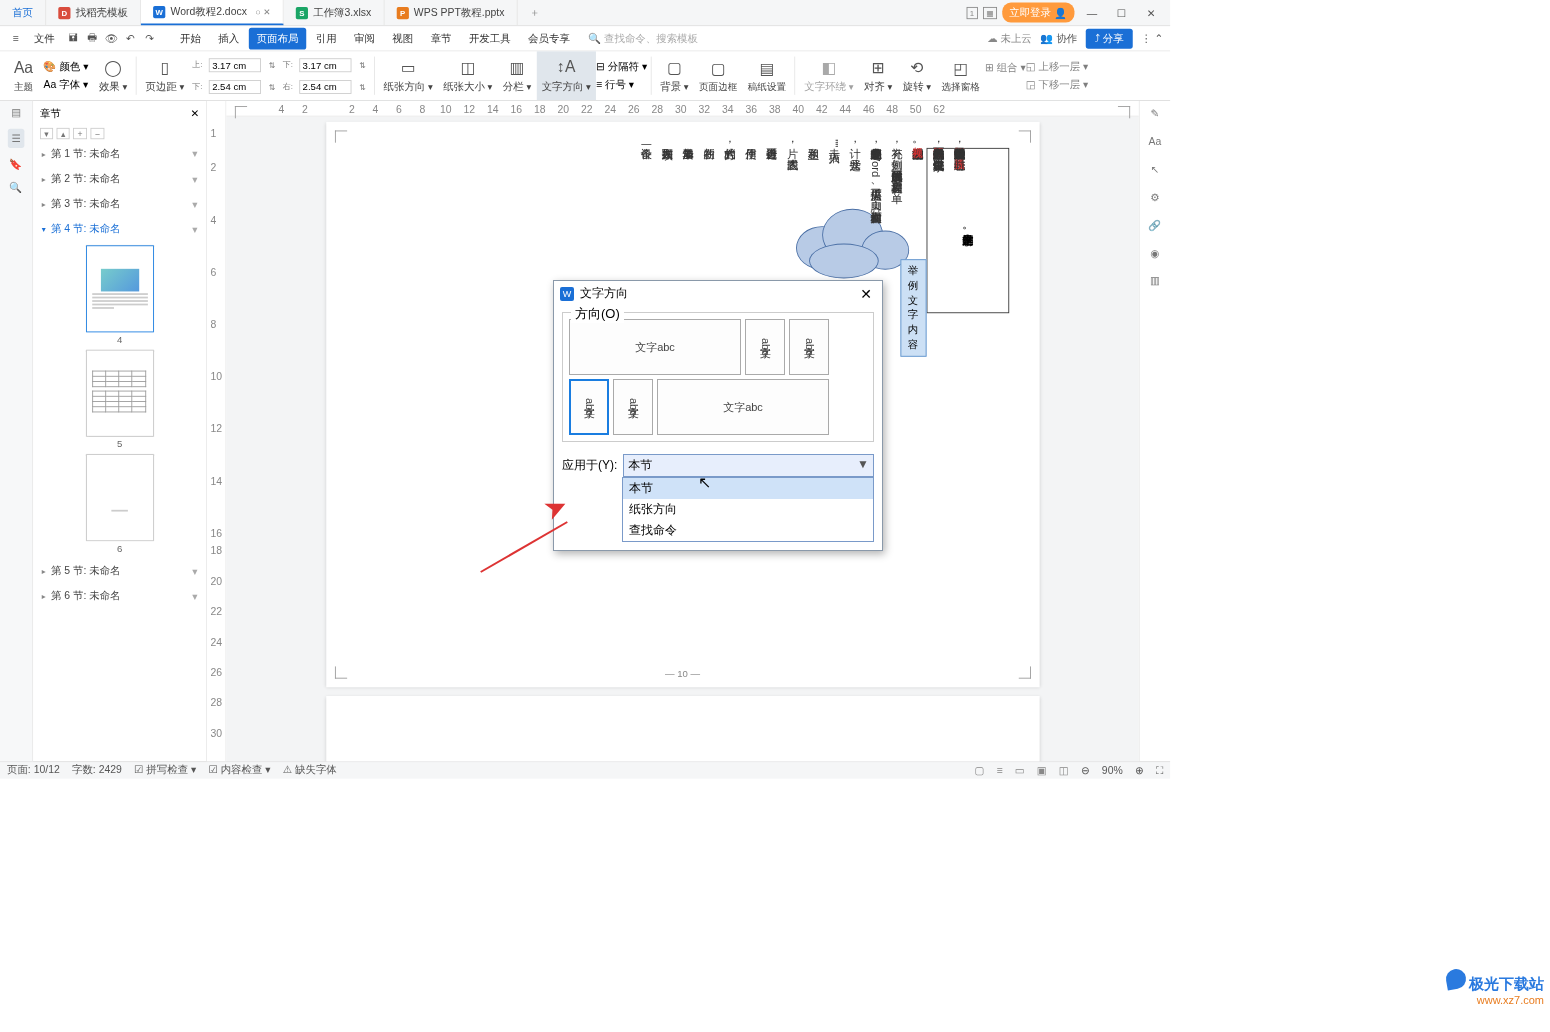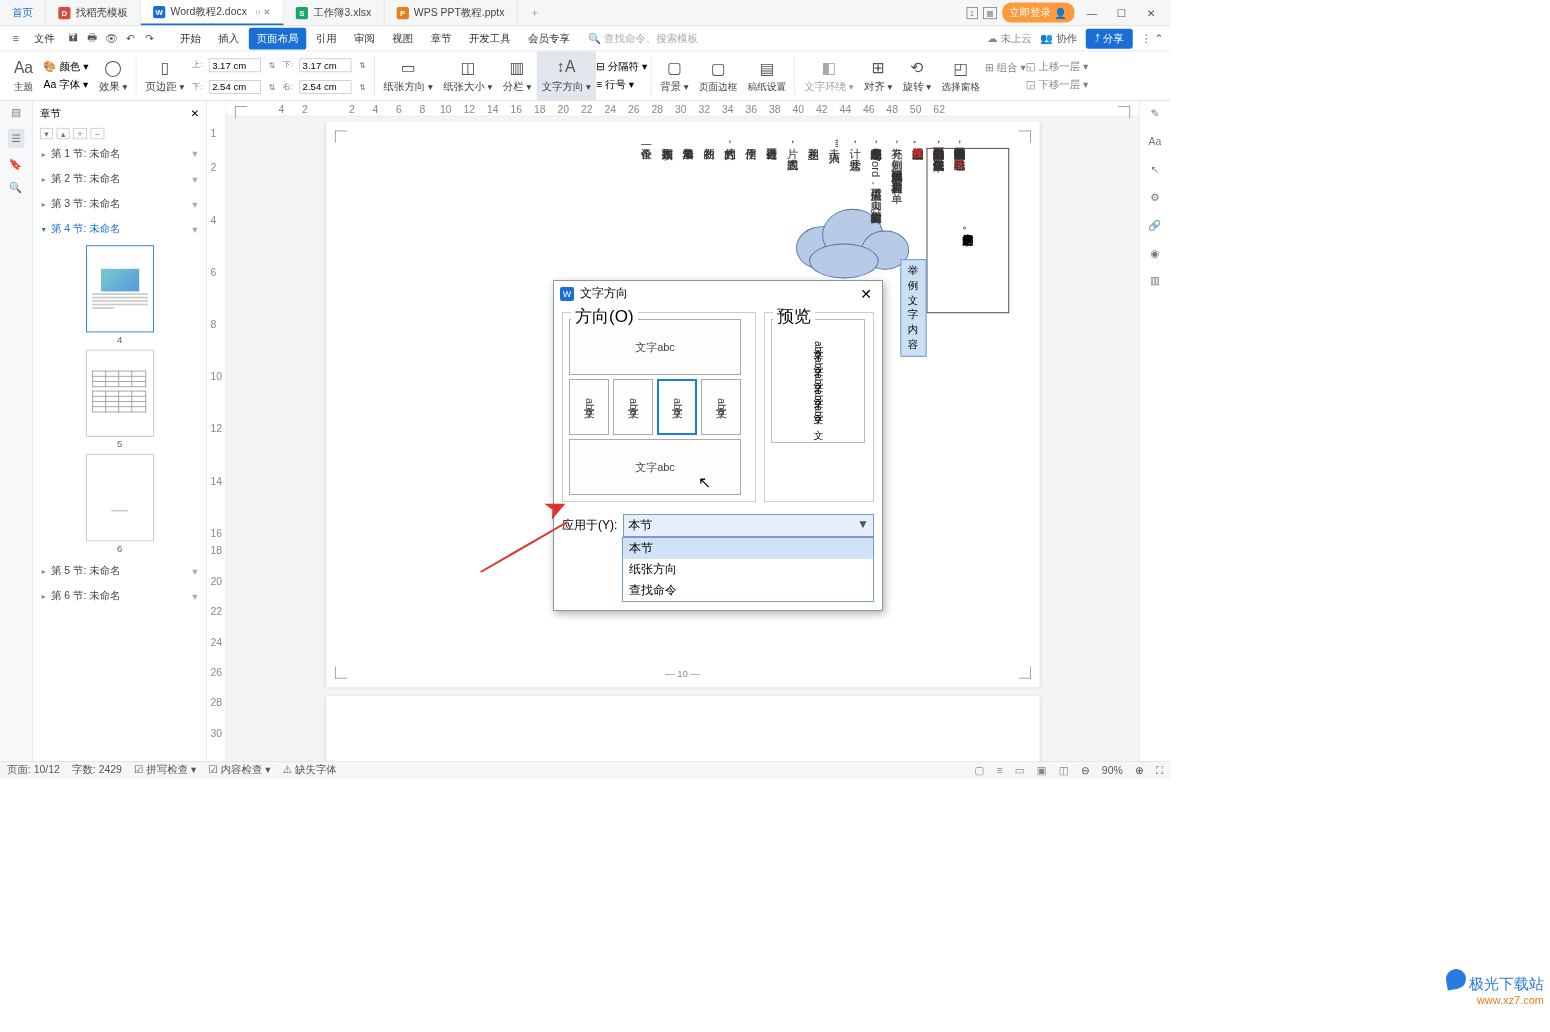--- a/index.html
+++ b/index.html
@@ -88,21 +88,21 @@
 .cloud-sh .c2{width:70px;height:60px;left:40px;top:10px}
 .cloud-sh .c3{width:55px;height:45px;left:85px;top:35px}
 .cloud-sh .c4{width:80px;height:40px;left:25px;top:50px}
 
 
 .dlg{position:absolute;left:553px;top:280px;width:330px;background:#fff;border:1px solid #8a99aa;box-shadow:2px 3px 8px rgba(0,0,0,0.3);z-index:100}
 .dlg-title{display:flex;align-items:center;gap:6px;padding:4px 6px;background:#fff}
 .dlg-title .x{margin-left:auto;font-size:14px;padding:0 4px}
 .dlg-body{padding:6px 8px 8px}
 .fs{border:1px solid #ccc;padding:6px;margin-bottom:8px;position:relative}
-.fs-l{position:absolute;top:-8px;left:8px;background:#fff;padding:0 4px;font-size:17px}
+.fs-l{position:absolute;top:-8px;left:8px;background:#fff;padding:0 4px;font-size:13px}
 .dir-grid{display:flex;flex-wrap:wrap;gap:4px}
 .dir-cell{border:1px solid #aaa;height:56px;display:flex;align-items:center;justify-content:center;font-size:11px;color:#444;background:#fdfdfd}
 .dir-cell.wide{width:172px}
 .dir-cell.sm{width:40px;writing-mode:vertical-rl}
 .dir-cell.sel{border:2px solid #1a7de0}
 .preview-box{border:1px solid #bbb;width:94px;height:124px;padding:6px;display:flex;align-items:center;justify-content:center}
 .pv-inner{writing-mode:vertical-rl;font-size:10px;line-height:1.6}
 .row2{display:flex;gap:8px}
 .apply{display:flex;align-items:center;gap:6px;margin-top:4px}
 .apply select,.apply .combo{flex:1}
@@ -116,21 +116,21 @@
 .cursor{position:absolute;left:698px;top:473px;z-index:200;font-size:16px}
 
 .rightrail{width:36px;border-left:1px solid #e8e8e8;display:flex;flex-direction:column;align-items:center;gap:18px;padding-top:8px;color:#777}
 
 
 .status{height:20px;background:#f5f6f7;border-top:1px solid #e0e0e0;display:flex;align-items:center;padding:0 8px;font-size:11px;color:#555;gap:14px}
 .status .sp{flex:1}
 .status .view-ico{color:#888}
 
 .watermark{position:absolute;right:6px;bottom:26px;z-index:300;text-align:right}
-.watermark .w1{color:#2a7adf;font-size:15px;font-weight:normal}
+.watermark .w1{color:#2a7adf;font-size:15px;font-weight:bold}
 .watermark .w2{color:#e87c1f;font-size:11px}
 .wm-ico{display:inline-block;width:20px;height:20px;background:#2a7adf;border-radius:50% 50% 50% 0;transform:rotate(-10deg)}
 </style>
 </head>
 <body>
 
 <div class="scaler">
 
 <div class="titlebar">
  <div class="tab home">
@@ -560,26 +560,20 @@
     <span class="fs-l">方向(O)</span>
     <div class="dir-grid">
      <div class="dir-cell wide">文字abc</div>
      <div class="dir-cell sm">文字abc</div>
      <div class="dir-cell sm">文字abc</div>
      <div class="dir-cell sm sel">文字abc</div>
      <div class="dir-cell sm">文字abc</div>
      <div class="dir-cell wide">文字abc</div>
     </div>
    </div>
-   <div class="fs" style="width:110px">
-    <span class="fs-l">预览</span>
-    <div class="preview-box">
-     <div class="pv-inner">文字abc文字abc文字abc文字abc文字abc文</div>
-    </div>
-   </div>
   </div>
   <div class="apply">
    <span>应用于(Y):</span>
    <div class="combo">
           <span>本节</span>
           <span class="dd">▼</span>
         </div>
   </div>
   <div class="ddlist" style="margin-left:60px">
    <div class="hi">本节</div>

